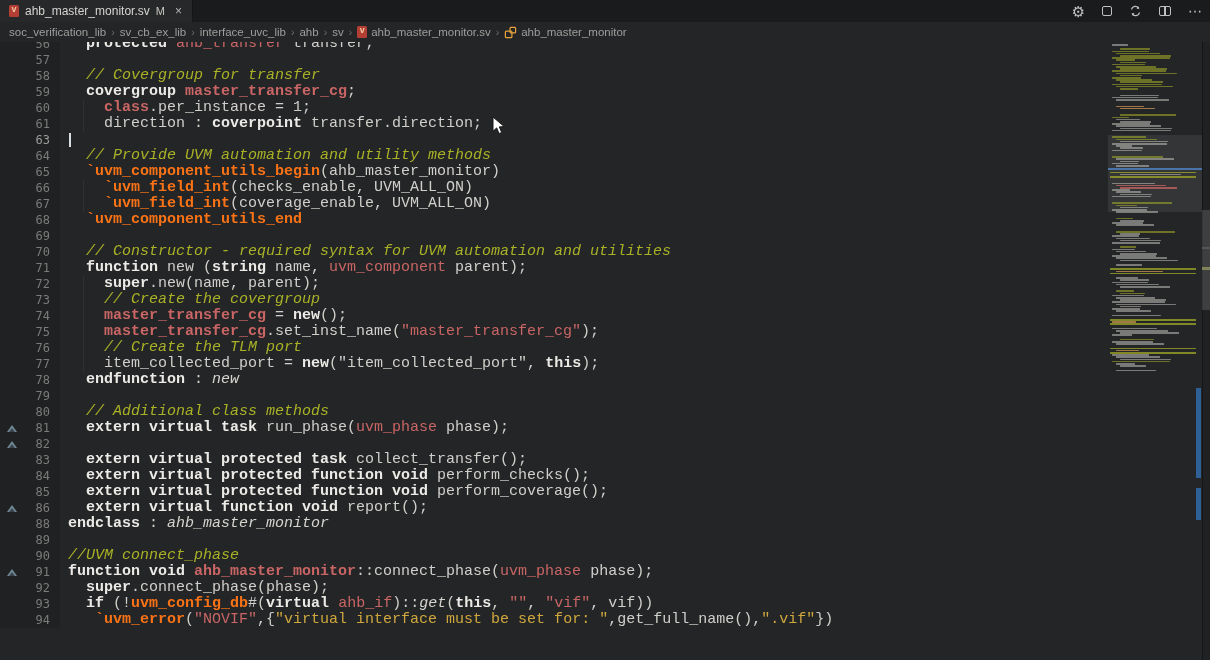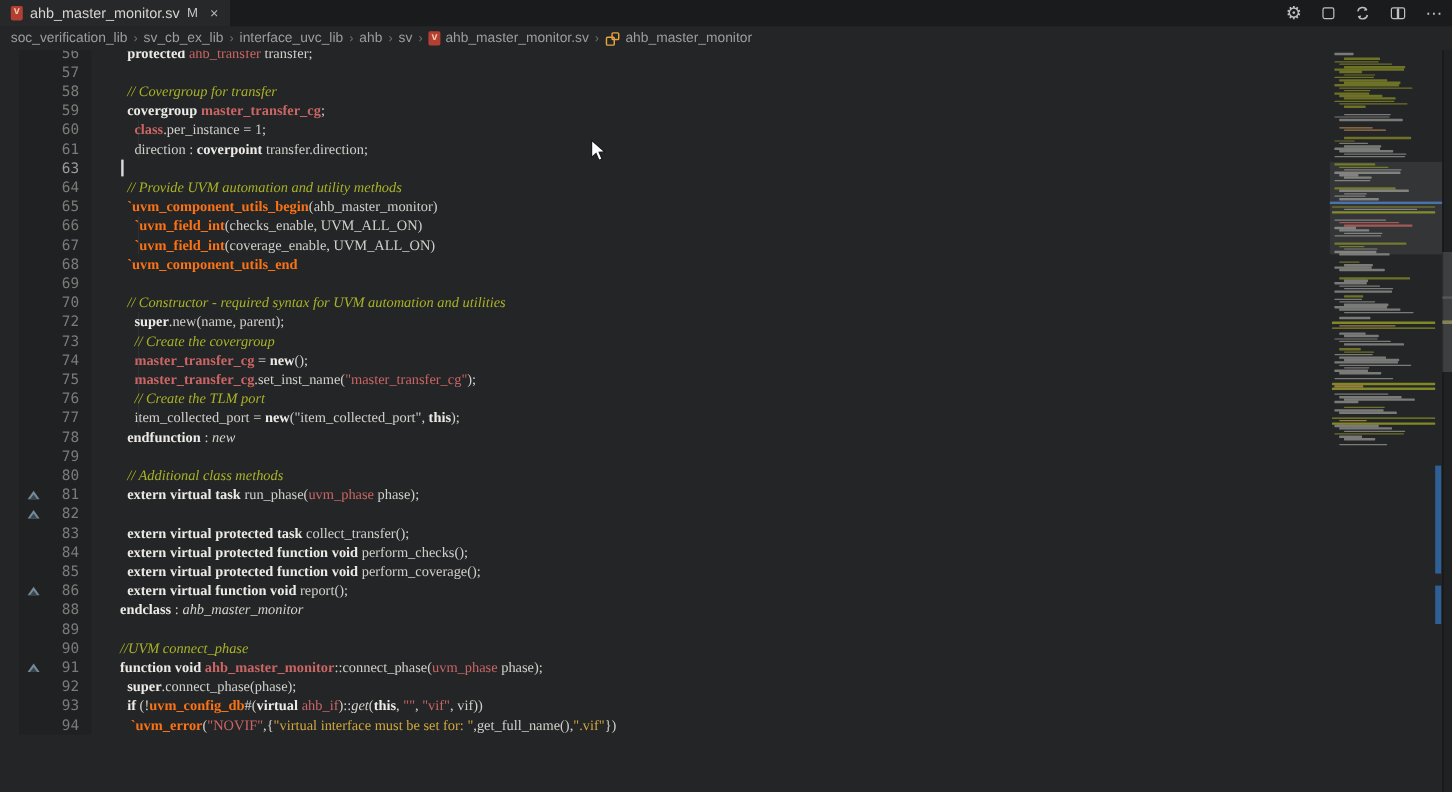--- a/index.html
+++ b/index.html
@@ -21,26 +21,26 @@
   .breadcrumbs { position:absolute; left:0; top:22px; width:1210px; height:20px; background:#242526; display:flex; align-items:center; padding-left:9px; font-size:11.5px; color:#9e9e9c; white-space:nowrap; }
   .crumb { cursor:pointer; }
   .crumb-sep { color:#6f6f6d; margin:0 5px; font-size:10.5px; }
   .crumb-with-icon { display:flex; align-items:center; gap:4px; cursor:pointer; }
 
   
   .file-icon { width:10px; height:12px; background:#b33f34; border-radius:1.5px; position:relative; flex:none; }
   .file-icon::after { content:"v"; position:absolute; left:0; top:-1px; width:100%; text-align:center; color:#f0c8a0; font-size:9px; font-weight:bold; }
 
   
-  .editor { position:absolute; left:16px; top:42px; width:1108px; height:618px; overflow:hidden; background:#242526; }
+  .editor { position:absolute; left:0; top:42px; width:1108px; height:618px; overflow:hidden; background:#242526; }
   .code-scroll { position:absolute; left:0; top:-6px; }
   .row { display:flex; height:16px; position:relative; }
   .gutter { width:60px; flex:none; position:relative; background:#202122; }
   .lineno { position:absolute; right:10px; top:0; font-family:"DejaVu Sans Mono", monospace; font-size:12px; line-height:16px; color:#7b7b79; }
-  .code { position:relative; padding-left:8px; font-family:Liberation Serif, serif; font-size:12px; line-height:16px; white-space:pre; color:#d0cfcb;margin-left:16px; }
+  .code { position:relative; padding-left:8px; font-family:Liberation Mono, monospace; font-size:15px; line-height:16px; white-space:pre; color:#d0cfcb; }
   .tok-p  { color:#d0cfcb; }
   .tok-k  { color:#eceae6; font-weight:bold; }
   .tok-t  { color:#c96565; }
   .tok-tb { color:#c96565; font-weight:bold; }
   .tok-m  { color:#f97316; font-weight:bold; }
   .tok-c  { color:#a9b227; font-style:italic; }
   .tok-s  { color:#cfa73e; }
   .tok-sr { color:#c96565; }
   .tok-it { color:#d6d4ce; font-style:italic; }
   .guide { position:absolute; left:23px; top:0; width:1px; height:16px; background:rgba(255,255,255,0.055); }
@@ -203,20 +203,26 @@
         <div class="gutter">
           <span class="lineno">69</span>
         </div>
         <div class="code"></div>
       </div>
       <div class="row">
         <div class="gutter">
           <span class="lineno">70</span>
         </div>
         <div class="code"><span class="tok-p">  </span><span class="tok-c">// Constructor - required syntax for UVM automation and utilities</span></div>
+      </div>
+      <div class="row">
+        <div class="gutter">
+          <span class="lineno">71</span>
+        </div>
+        <div class="code"><span class="tok-p">  </span><span class="tok-k">function</span><span class="tok-p"> new (</span><span class="tok-k">string</span><span class="tok-p"> name, </span><span class="tok-t">uvm_component</span><span class="tok-p"> parent);</span></div>
       </div>
       <div class="row">
         <div class="gutter">
           <span class="lineno">72</span>
         </div>
         <div class="code"><span class="guide"></span><span class="tok-p">    </span><span class="tok-k">super</span><span class="tok-p">.new(name, parent);</span></div>
       </div>
       <div class="row">
         <div class="gutter">
           <span class="lineno">73</span>

